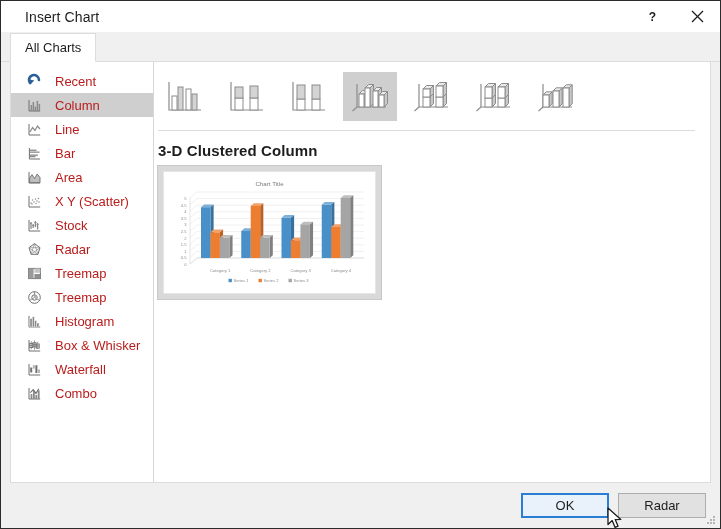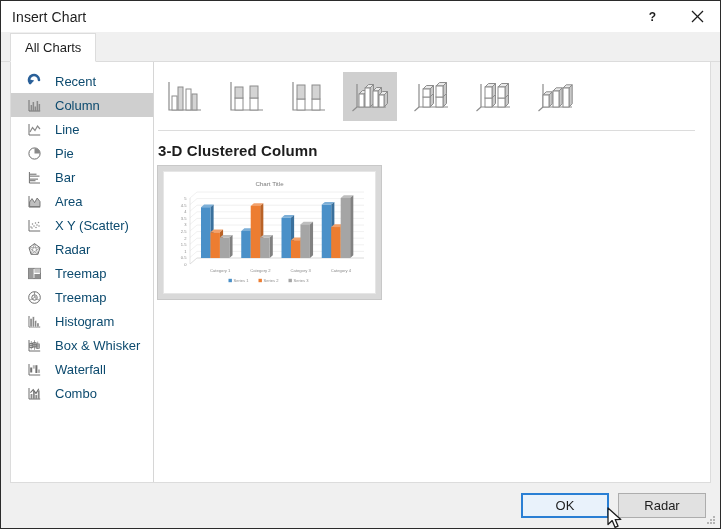--- a/index.html
+++ b/index.html
@@ -22,21 +22,21 @@
 
   
   .titlebar {
     height:31px; flex:0 0 31px;
     background:#ffffff;
     display:flex; align-items:center;
     position:relative;
   }
   .title-text {
     font-size:14px; color:#1d1d1d;
-    padding-left:11px; letter-spacing:.1px;
+    padding-left:24px; letter-spacing:.1px;
   }
   .title-btns { position:absolute; right:0; top:0; height:31px; display:flex; }
   .tbtn {
     width:45px; height:31px; display:flex; align-items:center; justify-content:center;
     background:transparent; cursor:default;
   }
   .tbtn svg { display:block; }
 
   
   .tabstrip {
@@ -80,21 +80,21 @@
     width:143px; flex:0 0 143px;
     background:#ffffff;
     padding-top:7px;
     border-right:1px solid #d6d6d6;
     position:relative;
   }
   .side-item {
     height:24px;
     display:flex; align-items:center;
     padding-left:15px;
-    font-size:13px; color:#0c4a6e;
+    font-size:13px; color:#b91c1c;
     cursor:default;
   }
   .side-item.selected { background:#cfcfcf; }
   .side-ico {
     width:17px; height:17px; flex:0 0 17px;
     margin-right:12px;
     display:flex; align-items:center; justify-content:center;
   }
   .side-ico svg { display:block; }
   .side-label { line-height:1; white-space:nowrap; }
@@ -240,29 +240,20 @@
             <svg width="17" height="17" viewBox="0 0 17 17">
               <path d="M3,14 L14.2,14 M3,3 L3,14" stroke="#6e6e6e" stroke-width="1" fill="none"></path>
               <polyline points="4,11 6.5,6.5 9,9.5 11.5,5 14,8" fill="none" stroke="#8a8a8a" stroke-width="1.2"></polyline>
             </svg>
           </span>
           <span class="side-label">Line</span>
         </div>
         <div class="side-item">
           <span class="side-ico">
             <svg width="17" height="17" viewBox="0 0 17 17">
-              <circle cx="8.5" cy="8.5" r="5.6" fill="none" stroke="#6e6e6e" stroke-width="1"></circle>
-              <path d="M8.5,8.5 L8.5,2.9 A5.6,5.6 0 0 1 14.1,8.5 Z" fill="#8a8a8a"></path>
-            </svg>
-          </span>
-          <span class="side-label">Pie</span>
-        </div>
-        <div class="side-item">
-          <span class="side-ico">
-            <svg width="17" height="17" viewBox="0 0 17 17">
               <path d="M3.4,3 L3.4,14 L14,14" stroke="#6e6e6e" stroke-width="1" fill="none"></path>
               <rect x="4" y="9.5" width="8" height="1.3" fill="#8a8a8a"></rect>
               <rect x="4" y="11" width="5.5" height="1.3" fill="#8a8a8a"></rect>
               <rect x="4" y="6.5" width="9.5" height="1.3" fill="#8a8a8a"></rect>
               <rect x="4" y="4.6" width="6.5" height="1.3" fill="#8a8a8a"></rect>
             </svg>
           </span>
           <span class="side-label">Bar</span>
         </div>
         <div class="side-item">
@@ -283,20 +274,36 @@
               <circle cx="8" cy="9" r="0.75" fill="#8a8a8a"></circle>
               <circle cx="9.5" cy="6" r="0.75" fill="#8a8a8a"></circle>
               <circle cx="11" cy="8" r="0.75" fill="#8a8a8a"></circle>
               <circle cx="12.5" cy="5.5" r="0.75" fill="#8a8a8a"></circle>
               <circle cx="6" cy="11" r="0.75" fill="#8a8a8a"></circle>
               <circle cx="10" cy="10.5" r="0.75" fill="#8a8a8a"></circle>
               <circle cx="13" cy="9" r="0.75" fill="#8a8a8a"></circle>
             </svg>
           </span>
           <span class="side-label">X Y (Scatter)</span>
+        </div>
+        <div class="side-item">
+          <span class="side-ico">
+            <svg width="17" height="17" viewBox="0 0 17 17">
+              <path d="M3,14 L14.2,14 M3,3 L3,14" stroke="#6e6e6e" stroke-width="1" fill="none"></path>
+              <line x1="5" y1="5" x2="5" y2="12" stroke="#8a8a8a" stroke-width="1.3"></line>
+              <line x1="3.9" y1="6.6" x2="6.1" y2="6.6" stroke="#8a8a8a" stroke-width="0.9"></line>
+              <line x1="7.2" y1="7" x2="7.2" y2="11" stroke="#8a8a8a" stroke-width="1.3"></line>
+              <line x1="6.1" y1="8.6" x2="8.3" y2="8.6" stroke="#8a8a8a" stroke-width="0.9"></line>
+              <line x1="9.4" y1="4" x2="9.4" y2="10" stroke="#8a8a8a" stroke-width="1.3"></line>
+              <line x1="8.3" y1="5.6" x2="10.5" y2="5.6" stroke="#8a8a8a" stroke-width="0.9"></line>
+              <line x1="11.6" y1="6" x2="11.6" y2="12.5" stroke="#8a8a8a" stroke-width="1.3"></line>
+              <line x1="10.5" y1="7.6" x2="12.7" y2="7.6" stroke="#8a8a8a" stroke-width="0.9"></line>
+            </svg>
+          </span>
+          <span class="side-label">Stock</span>
         </div>
         <div class="side-item">
           <span class="side-ico">
             <svg width="17" height="17" viewBox="0 0 17 17">
               <path d="M8.5,2.6 L14,6.7 L11.9,13.3 L5.1,13.3 L3,6.7 Z" fill="none" stroke="#6e6e6e" stroke-width="1"></path>
               <path d="M8.5,2.6 L11.9,13.3 M8.5,2.6 L5.1,13.3 M14,6.7 L5.1,13.3 M3,6.7 L11.9,13.3 M3,6.7 L14,6.7" stroke="#8a8a8a" stroke-width="0.7" fill="none"></path>
             </svg>
           </span>
           <span class="side-label">Radar</span>
         </div>

